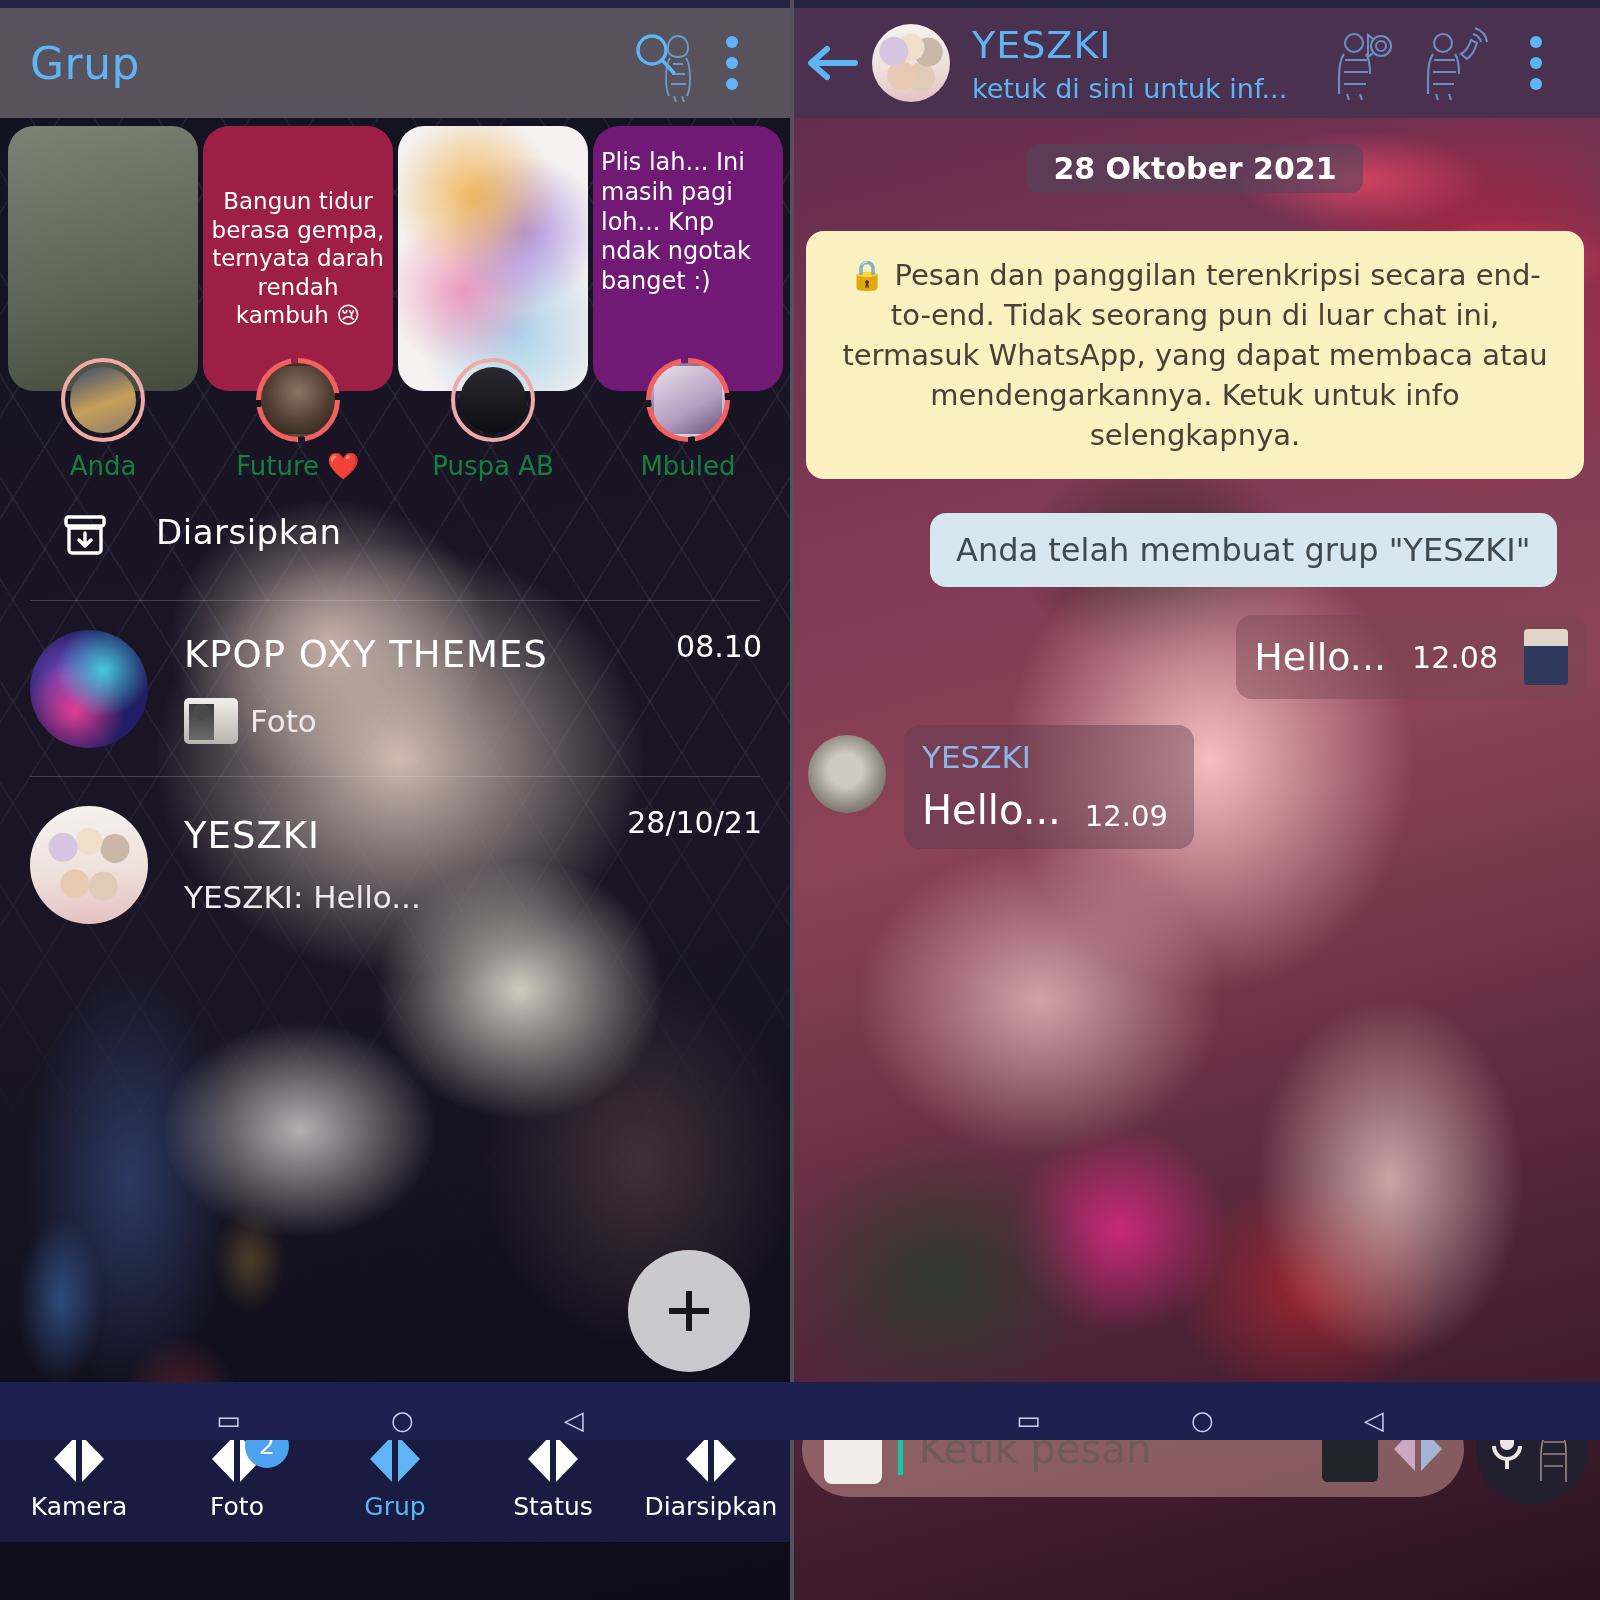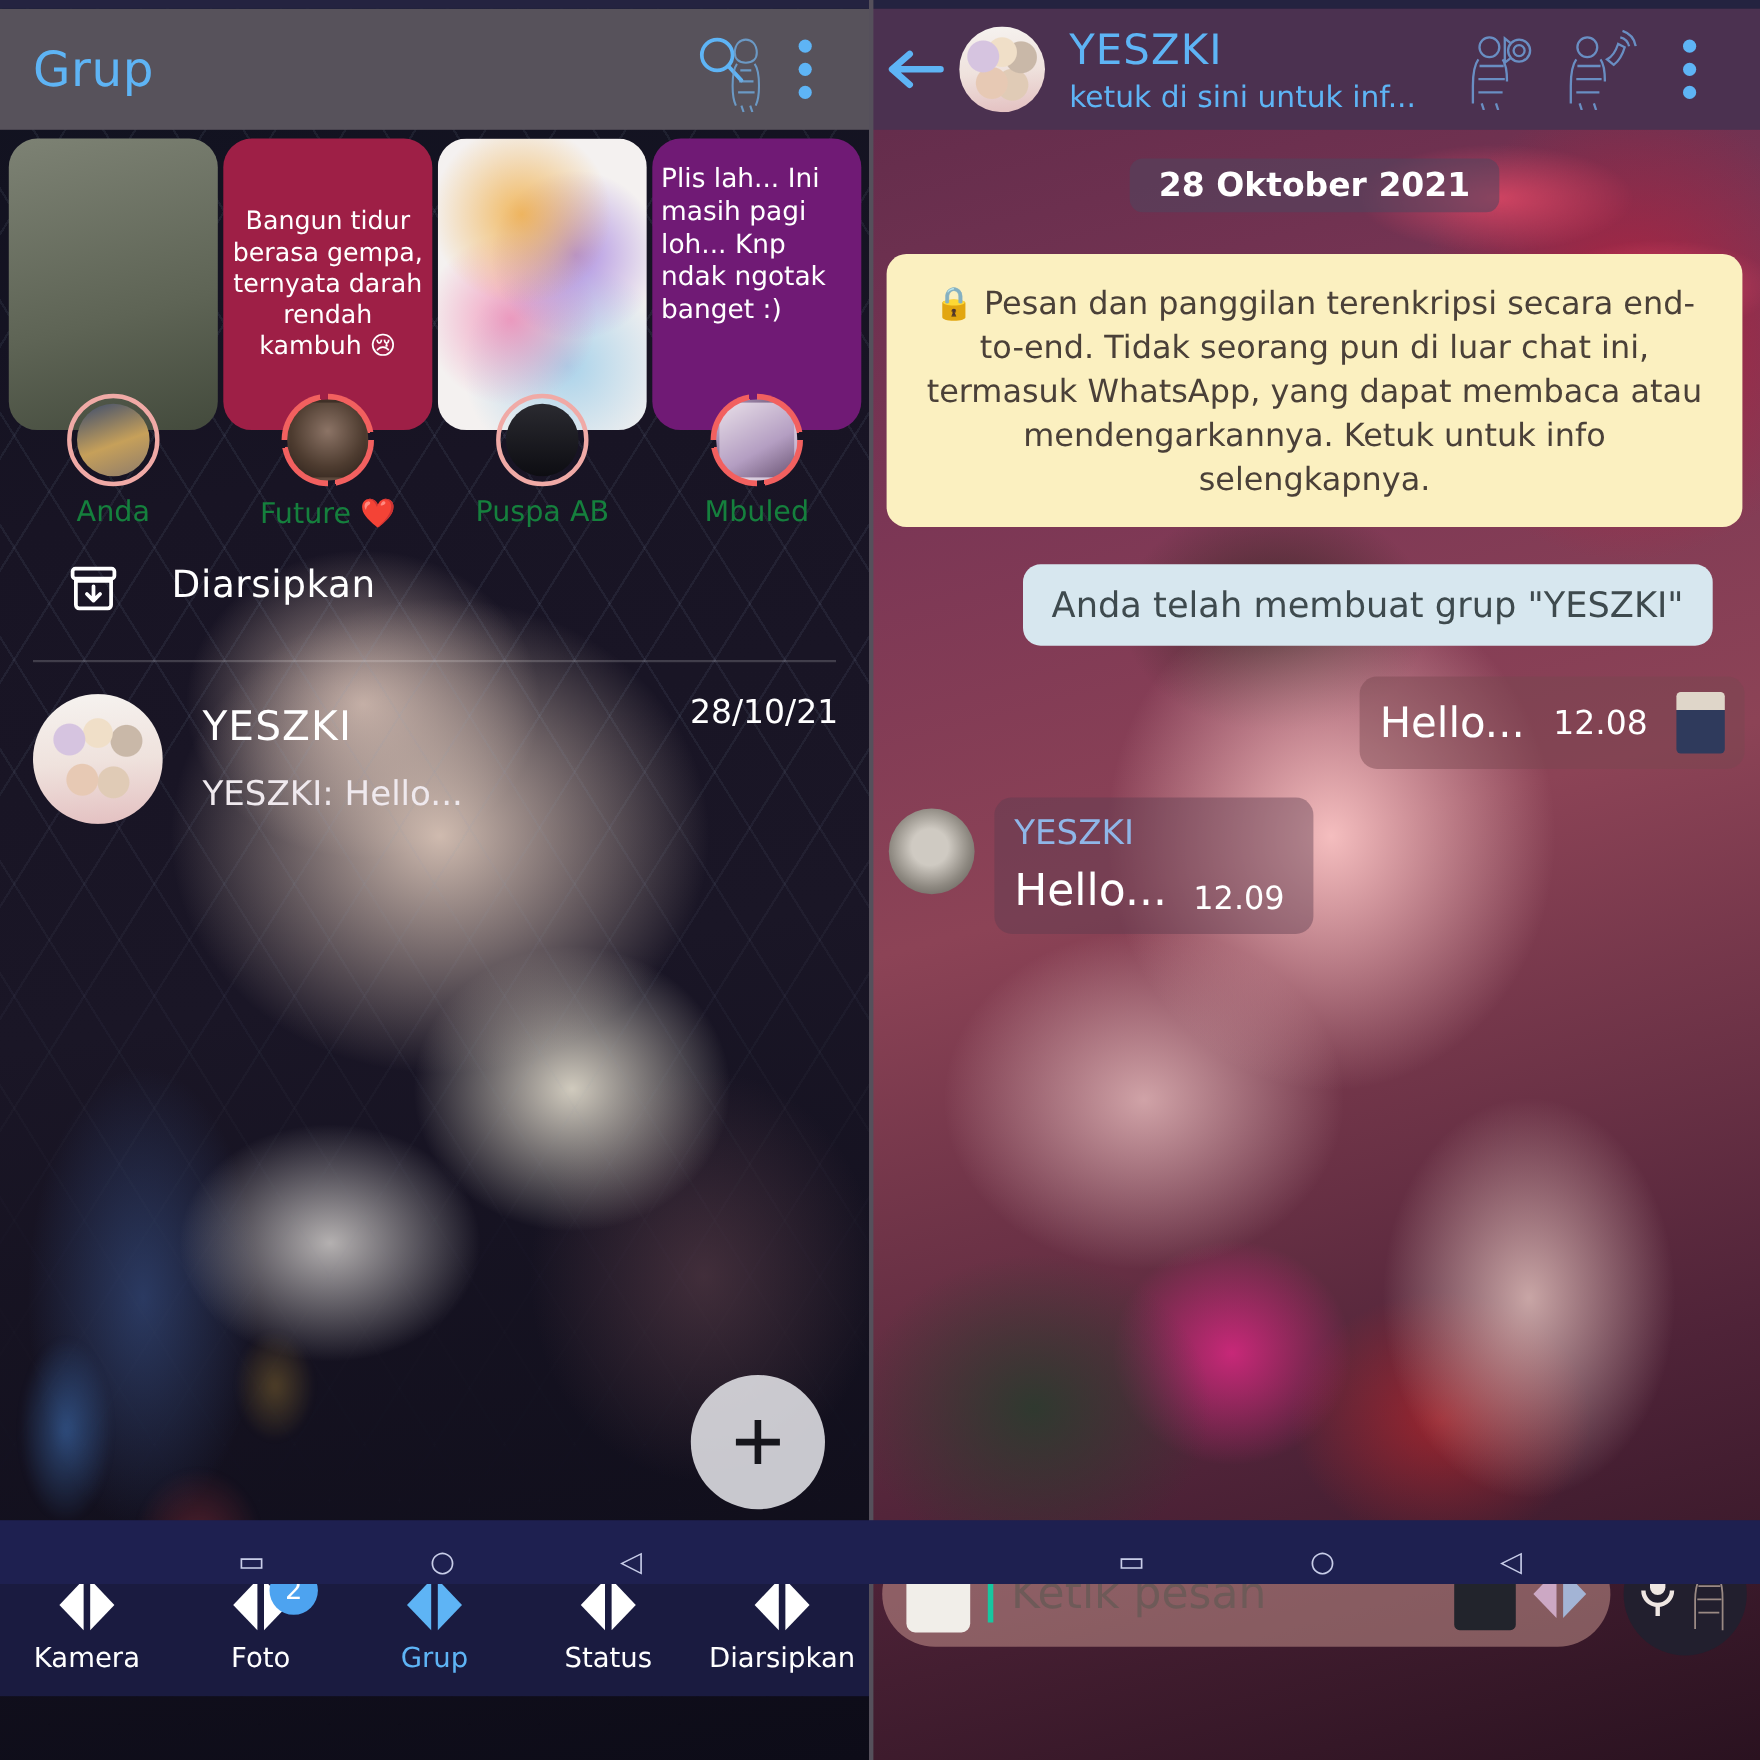--- a/index.html
+++ b/index.html
@@ -318,20 +318,31 @@
       <div class="archrow">
         <svg width="46" height="46" viewBox="0 0 46 46">
           <rect x="4" y="5" width="38" height="9" rx="2.5" fill="none" stroke="#fff" stroke-width="3.4"></rect>
           <path d="M7 16h32v22a3 3 0 0 1-3 3H10a3 3 0 0 1-3-3z" fill="none" stroke="#fff" stroke-width="3.4"></path>
           <path d="M23 21v12M17 28l6 6 6-6" fill="none" stroke="#fff" stroke-width="3.4" stroke-linecap="round" stroke-linejoin="round"></path>
         </svg>
         <div class="lbl">Diarsipkan</div>
       </div>
       <div class="divider"></div>
 
+      <div class="chatrow">
+        <div class="cav ph-kpop"></div>
+        <div class="body">
+          <div class="nm">KPOP OXY THEMES</div>
+          <div class="sub">
+            <span class="thumbmini"></span>
+            <span>Foto</span>
+          </div>
+        </div>
+        <div class="tm">08.10</div>
+      </div>
       <div class="divider"></div>
 
       <div class="chatrow">
         <div class="cav ph-bts"></div>
         <div class="body">
           <div class="nm">YESZKI</div>
           <div class="sub">
             <span>YESZKI:  Hello...</span>
           </div>
         </div>

